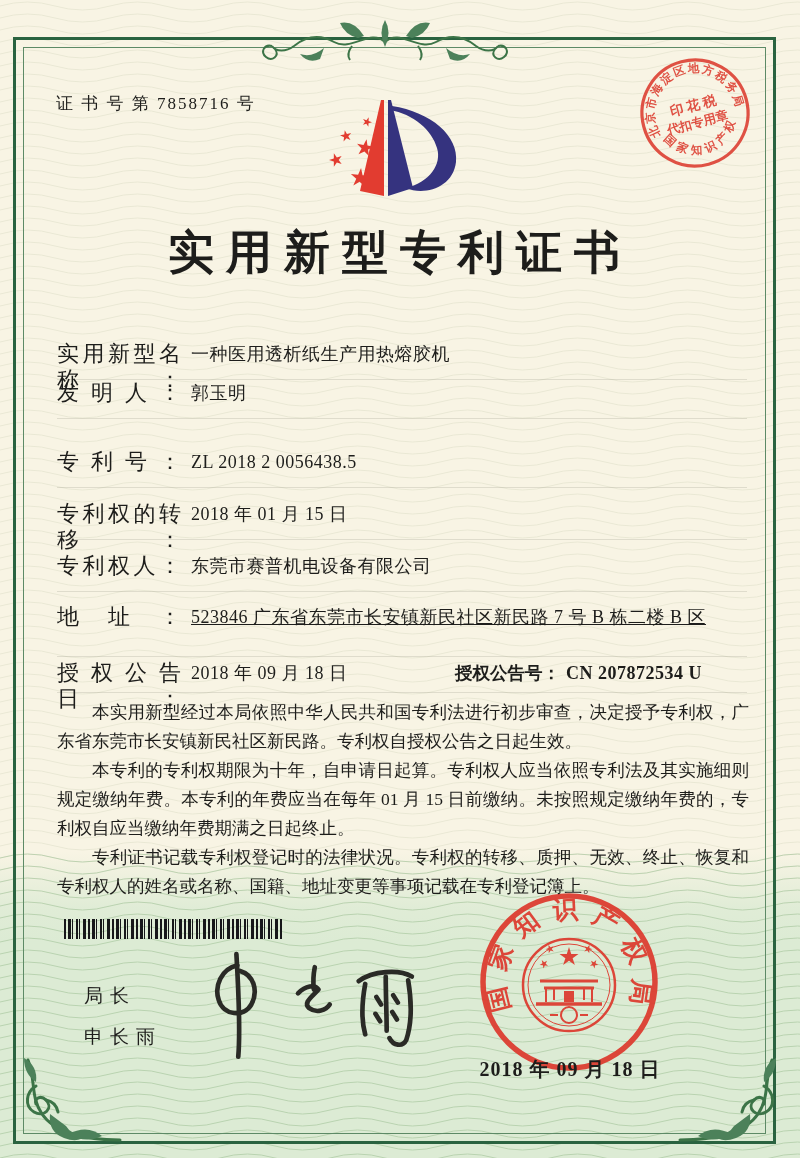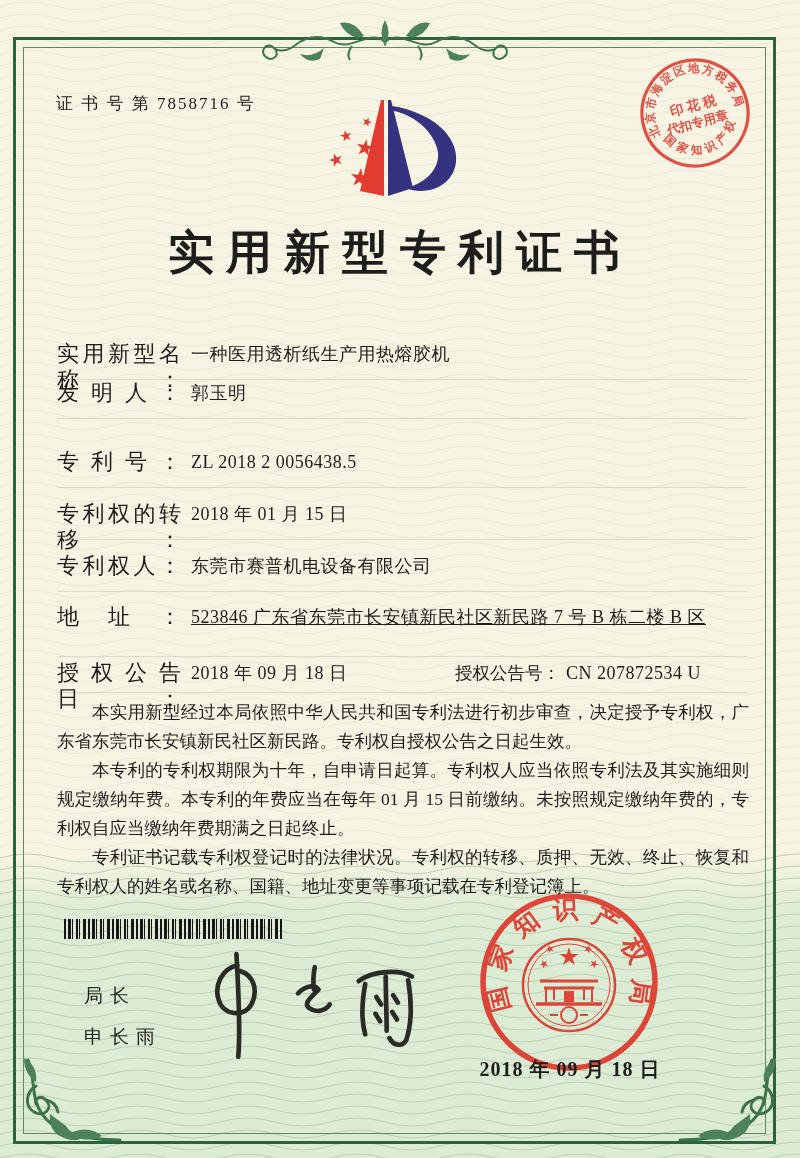--- a/index.html
+++ b/index.html
@@ -33,21 +33,21 @@
 
   .fields{left:57px;top:0;width:692px;z-index:5;}
   .frow{position:absolute;left:0;width:690px;height:38px;
         border-bottom:1px solid rgba(135,135,120,.22);font-size:18px;line-height:26px;}
   .flabel{display:inline-block;width:124px;font-size:22px;text-align:justify;text-align-last:justify;
           vertical-align:top;}
   .fvalue{display:inline-block;margin-left:10px;vertical-align:top;letter-spacing:.5px;}
   .r1{top:341px;} .r2{top:380px;} .r3{top:449px;} .r4{top:501px;} .r5{top:553px;}
   .r6{top:604px;height:52px;} .r6 .fvalue{max-width:548px;text-decoration:underline;}
   .r7{top:660px;height:32px;}
-  .rpair{position:absolute;left:398px;top:0;}
+  .rpair{position:absolute;left:398px;top:0;font-weight:bold;}
   .rpair .flabel2{font-size:17.5px;}
   .rpair .fvalue{margin-left:6px;}
 
   .bodytext{left:57px;top:698px;width:692px;z-index:5;font-size:17.5px;line-height:29px;
             text-align:justify;}
   .bodytext p{margin:0;text-indent:2em;}
 
   .barcode{left:64px;top:919px;width:220px;height:20px;z-index:4;
     background:repeating-linear-gradient(90deg,
       #17171a 0 2px, transparent 2px 4px,

